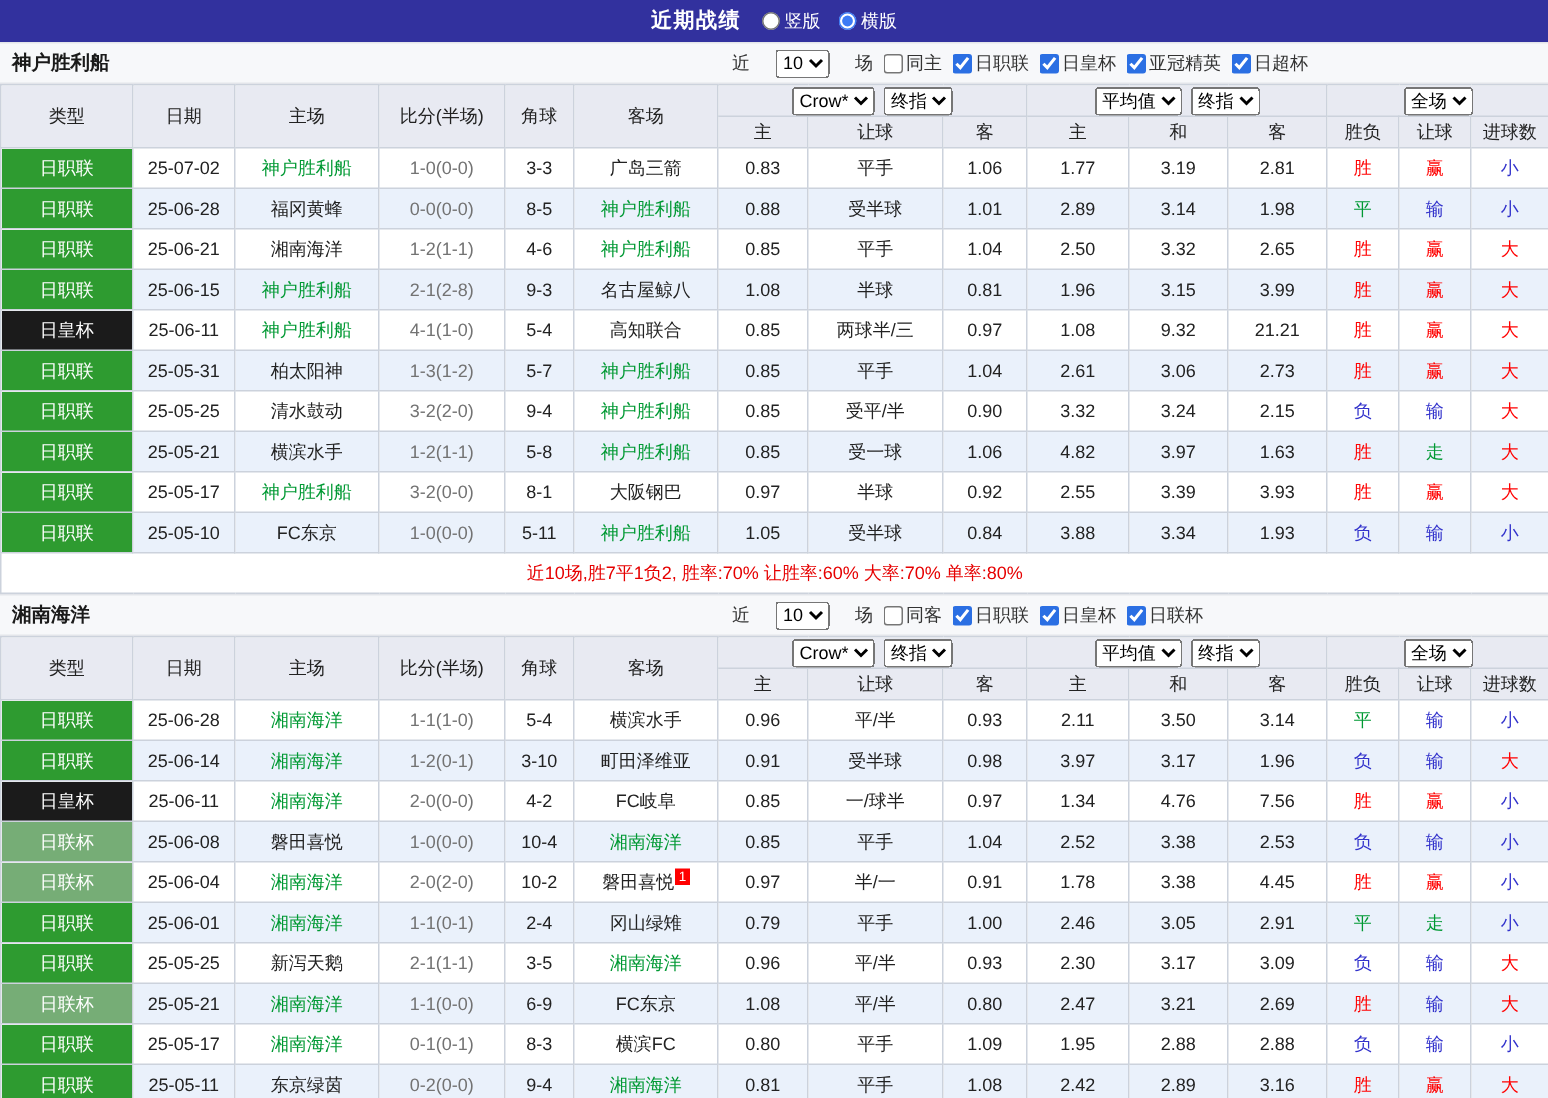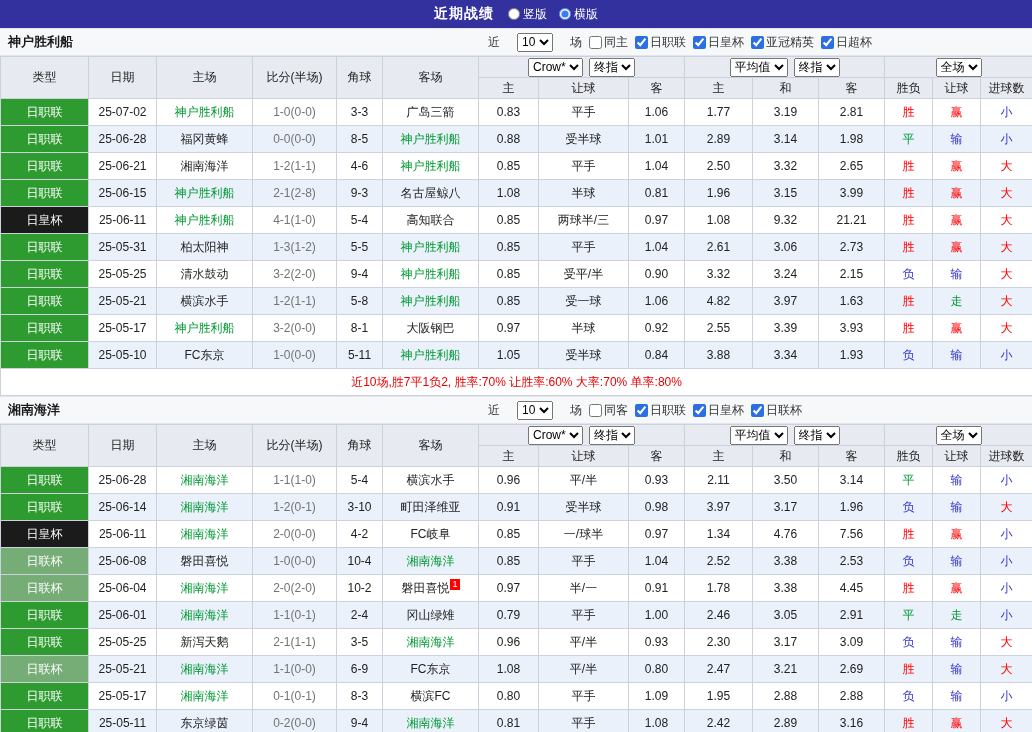--- a/index.html
+++ b/index.html
@@ -200,21 +200,21 @@
             <td>21.21</td>
             <td style="color: rgb(255, 0, 0);">胜</td>
             <td style="color: rgb(255, 0, 0);">赢</td>
             <td style="color: rgb(255, 0, 0);">大</td>
           </tr>
           <tr class="even">
             <td class="league" style="background: rgb(46, 155, 48);">日职联</td>
             <td>25-05-31</td>
             <td>柏太阳神</td>
             <td class="score">1-3(1-2)</td>
-            <td>5-5</td>
+            <td>5-7</td>
             <td><span class="focus-team">神户胜利船</span></td>
             <td>0.85</td>
             <td>平手</td>
             <td>1.04</td>
             <td>2.61</td>
             <td>3.06</td>
             <td>2.73</td>
             <td style="color: rgb(255, 0, 0);">胜</td>
             <td style="color: rgb(255, 0, 0);">赢</td>
             <td style="color: rgb(255, 0, 0);">大</td>

